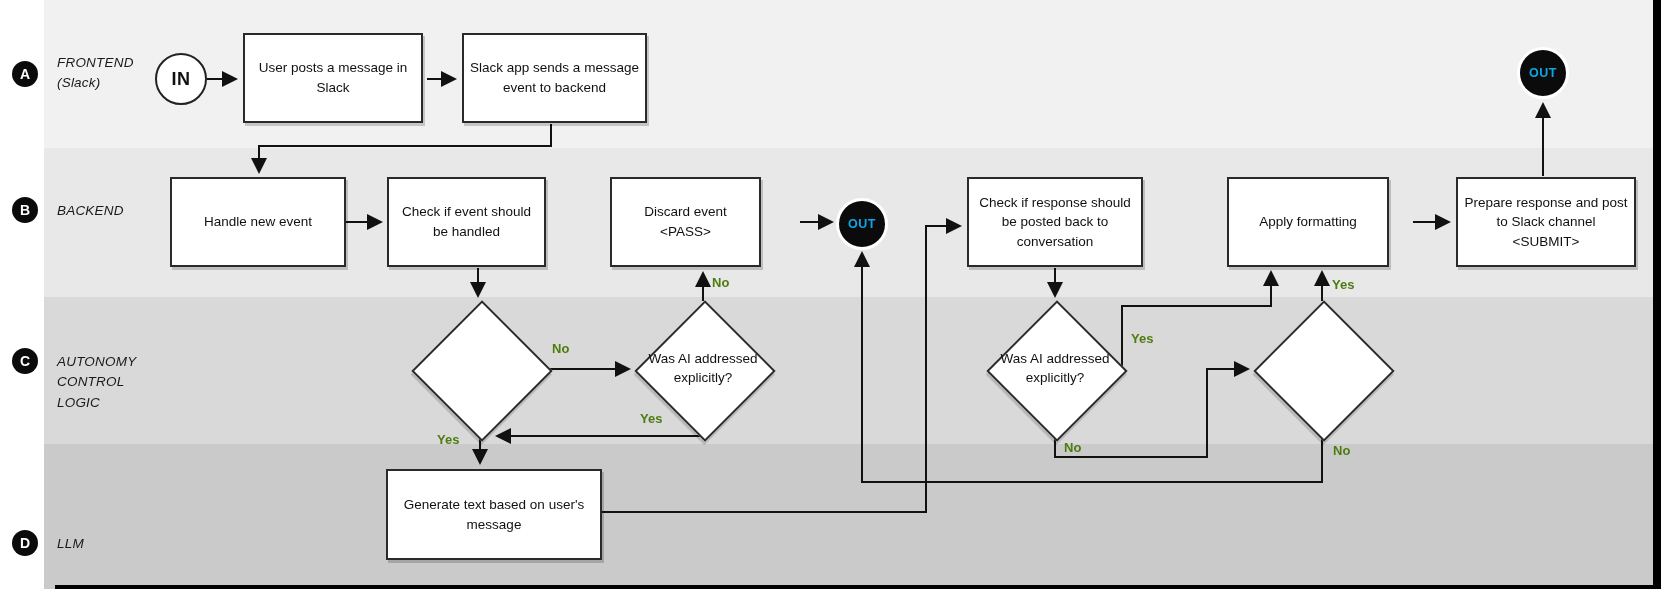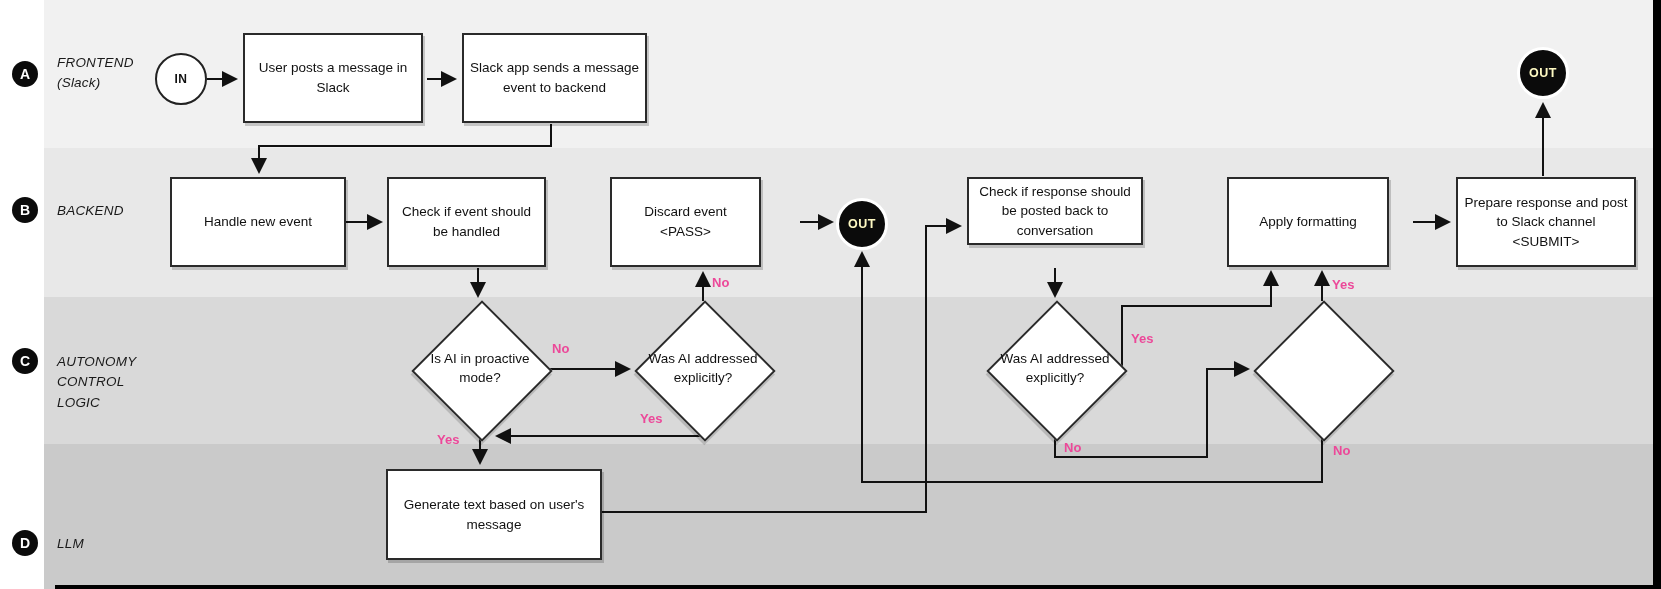--- a/index.html
+++ b/index.html
@@ -43,27 +43,27 @@
   }
   .diamond-label{
     position:absolute;width:112px;height:96px;display:flex;align-items:center;justify-content:center;
     text-align:center;font-size:13.5px;line-height:1.4;pointer-events:none;
   }
   .terminal{
     position:absolute;border-radius:50%;display:flex;align-items:center;justify-content:center;
     font-weight:bold;
   }
   .terminal-in{
-    width:48px;height:48px;background:#fff;border:2px solid #222;font-size:12px;letter-spacing:.5px;
+    width:48px;height:48px;background:#fff;border:2px solid #222;font-size:18px;letter-spacing:.5px;
   }
   .terminal-out{
-    width:46px;height:46px;background:#0b0b0b;color:#fef9c3;border:3px solid #fff;
+    width:46px;height:46px;background:#0b0b0b;color:#0ea5e9;border:3px solid #fff;
     font-size:12.5px;letter-spacing:.5px;
   }
-  .edge-label{position:absolute;font-size:13px;font-weight:bold;color:#ec4899;}
+  .edge-label{position:absolute;font-size:13px;font-weight:bold;color:#4d7c0f;}
 </style>
 </head>
 <body>
 
 <div class="stage">
 
   <div class="lane lane-a"></div>
   <div class="lane lane-b"></div>
   <div class="lane lane-c"></div>
   <div class="lane lane-d"></div>
@@ -112,27 +112,26 @@
   <div class="terminal terminal-out" style="left:1517px;top:47px">OUT</div>
   <div class="terminal terminal-out" style="left:836px;top:198px">OUT</div>
 
   <div class="node" style="left:243px;top:33px;width:180px;height:90px">User posts a message in Slack</div>
   <div class="node" style="left:462px;top:33px;width:185px;height:90px">Slack app sends a message event to backend</div>
 
   <div class="node" style="left:170px;top:177px;width:176px;height:90px">Handle new event</div>
   <div class="node" style="left:387px;top:177px;width:159px;height:90px">Check if event should be handled</div>
   <div class="node" style="left:610px;top:177px;width:151px;height:90px">Discard event
 &lt;PASS&gt;</div>
-  <div class="node" style="left:967px;top:177px;width:176px;height:68px">Check if response should be posted back to conversation</div>
+  <div class="node" style="left:967px;top:177px;width:176px;height:90px">Check if response should be posted back to conversation</div>
   <div class="node" style="left:1227px;top:177px;width:162px;height:90px">Apply formatting</div>
   <div class="node" style="left:1456px;top:177px;width:180px;height:90px">Prepare response and post to Slack channel
 &lt;SUBMIT&gt;</div>
 
   <div class="diamond" style="left:432px;top:321px"></div>
-  <div class="diamond-label" style="left:424px;top:321px">Is AI in proactive mode?</div>
   <div class="diamond" style="left:655px;top:321px"></div>
   <div class="diamond-label" style="left:647px;top:321px">Was AI addressed explicitly?</div>
   <div class="diamond" style="left:1007px;top:321px"></div>
   <div class="diamond-label" style="left:999px;top:321px">Was AI addressed explicitly?</div>
   <div class="diamond" style="left:1274px;top:321px"></div>
 
   <div class="node" style="left:386px;top:469px;width:216px;height:91px">Generate text based on user's message</div>
 
   <div class="edge-label" style="left:552px;top:341px">No</div>
   <div class="edge-label" style="left:437px;top:432px">Yes</div>

